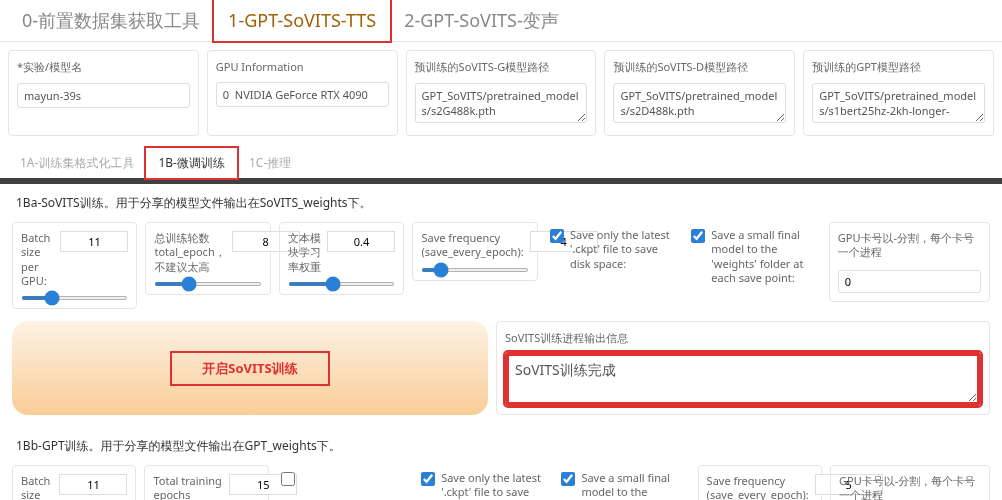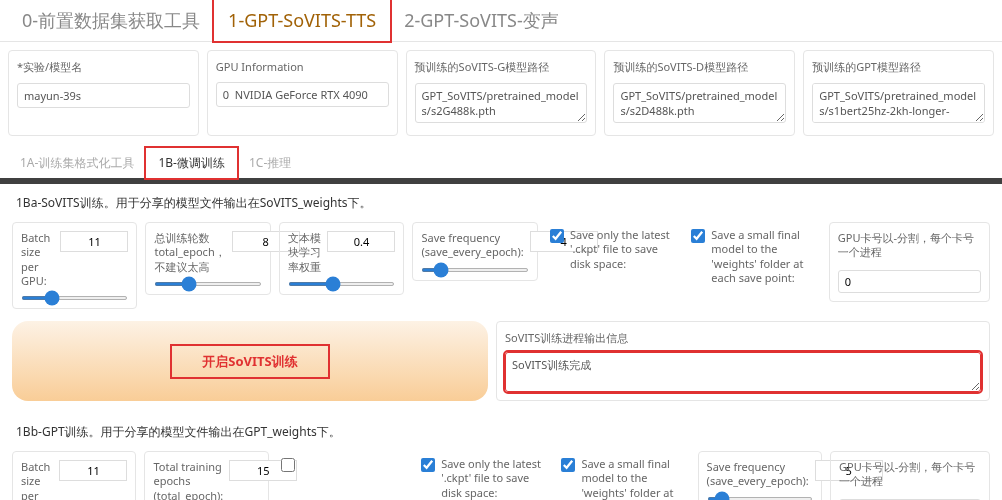--- a/index.html
+++ b/index.html
@@ -27,21 +27,21 @@
 .slider{width:100%;accent-color:#2a7fd6;height:4px;margin-top:2px}
 .chkrow{display:flex;gap:6px;align-items:flex-start;padding:6px 4px;flex:1.4}
 .chkrow input[type=checkbox]{accent-color:#2a7fd6;margin-top:1px;width:14px;height:14px}
 .chkrow .plabel{flex:1}
 .gpunum{border:1px solid #ddd;border-radius:3px;padding:3px 6px;font-size:11px;width:100%;margin-top:4px}
 .train-row{display:flex;gap:8px;padding:12px;align-items:stretch}
 .btnwrap{flex:1;background:linear-gradient(#fdf2e5,#f9cd97);border-radius:16px;display:flex;align-items:center;justify-content:center;padding:18px 0}
 .trainbtn{background:transparent;border:2px solid #e03131;color:#e03131;font-weight:bold;font-size:13px;padding:6px 30px;cursor:pointer}
 .outwrap{flex:1;border:1px solid #e5e5e5;border-radius:4px;padding:8px;display:flex;flex-direction:column}
 .outlabel{font-size:11px;color:#666;margin-bottom:6px}
-.outarea{border:1px solid #eab308;border-radius:3px;padding:4px 6px;font-size:11px;color:#555;flex:1;resize:vertical;min-height:24px}
+.outarea{border:4px solid #eab308;border-radius:3px;padding:4px 6px;font-size:14px;color:#555;flex:1;resize:vertical;min-height:24px}
 .outarea.hl{outline:2px solid #e03131;border-color:#e03131}
 textarea{font-family:inherit}
 </style>
 </head>
 <body>
 
 <div class="tabs">
   <div class="tab">0-前置数据集获取工具</div>
   <div class="tab active hl">1-GPT-SoVITS-TTS</div>
   <div class="tab">2-GPT-SoVITS-变声</div>

